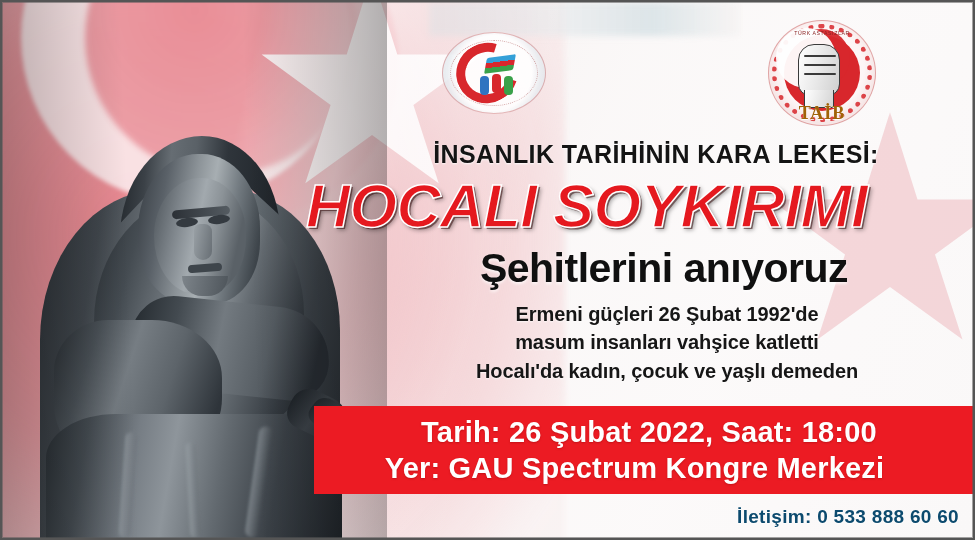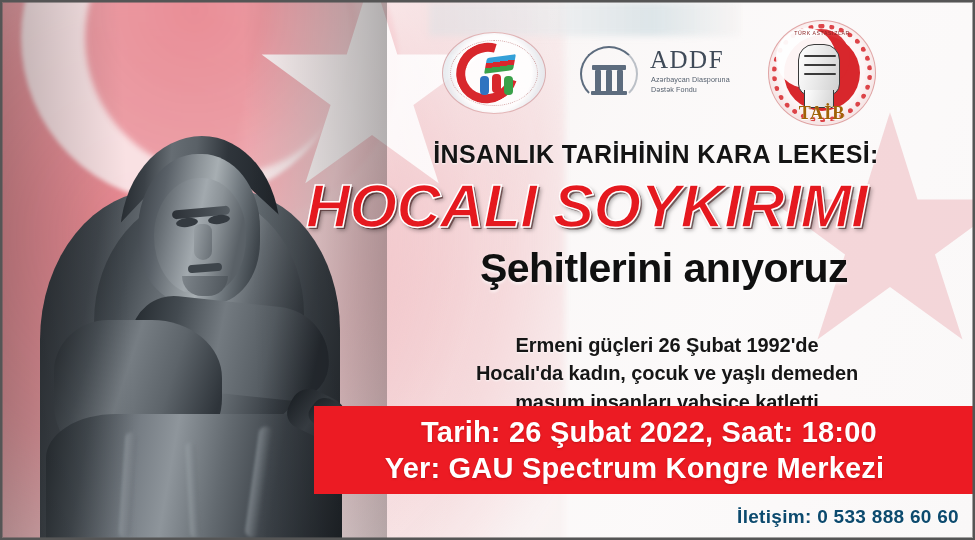--- a/index.html
+++ b/index.html
@@ -440,21 +440,20 @@
     position:absolute;
     left:370px; top:298px;
     width:590px;
     text-align:center;
     font-size:20px;
     font-weight:bold;
     color:#161616;
     line-height:1.42;
     letter-spacing:-0.1px;
     text-shadow:0 1px 2px rgba(255,255,255,0.75);
-    margin-top:31px;
   }
   .body-copy div { white-space:nowrap; }
 
   
   .banner {
     position:absolute;
     left:312px; top:404px;
     width:663px; height:88px;
     background:#ec1b23;
   }
@@ -531,32 +530,20 @@
 
     <div class="logo logo-qht">
       <div class="qht-ring"></div>
       <div class="qht-cres"></div>
       <div class="qht-flagbit"></div>
       <div class="qht-fig qht-f1"></div>
       <div class="qht-fig qht-f2"></div>
       <div class="qht-fig qht-f3"></div>
     </div>
 
-    <div class="logo logo-addf">
-      <div class="addf-mark">
-        <div class="addf-arc"></div>
-        <div class="addf-cap"></div>
-        <div class="addf-col addf-c1"></div>
-        <div class="addf-col addf-c2"></div>
-        <div class="addf-col addf-c3"></div>
-        <div class="addf-base"></div>
-      </div>
-      <div class="addf-name">ADDF</div>
-      <div class="addf-sub">Azərbaycan Diasporuna Dəstək Fondu</div>
-    </div>
 
     <div class="logo logo-taib">
       <div class="taib-outer"></div>
       <div class="taib-wreath"></div>
       <div class="taib-disc"></div>
       <div class="taib-cres"></div>
       <div class="taib-star"></div>
       <div class="taib-fist"></div>
       <div class="taib-wrist"></div>
       <div class="taib-arc-txt">TÜRK ASTASIZLAR</div>
@@ -564,22 +551,22 @@
     </div>
 
   </div>
 
   <div class="kicker">İNSANLIK TARİHİNİN KARA LEKESİ:</div>
   <div class="headline">HOCALI SOYKIRIMI</div>
   <div class="subhead">Şehitlerini anıyoruz</div>
 
   <div class="body-copy">
     <div>Ermeni güçleri 26 Şubat 1992'de</div>
+    <div>masum insanları vahşice katletti</div>
     <div>Hocalı'da kadın, çocuk ve yaşlı demeden</div>
-    <div>masum insanları vahşice katletti</div>
   </div>
 
   <div class="banner">
     <div class="banner-line banner-l1">Tarih: 26 Şubat 2022, Saat: 18:00</div>
     <div class="banner-line banner-l2">Yer: GAU Spectrum Kongre Merkezi</div>
   </div>
 
   <div class="contact">İletişim: 0 533 888 60 60</div>
 
   <div class="edge-shadow"></div>

